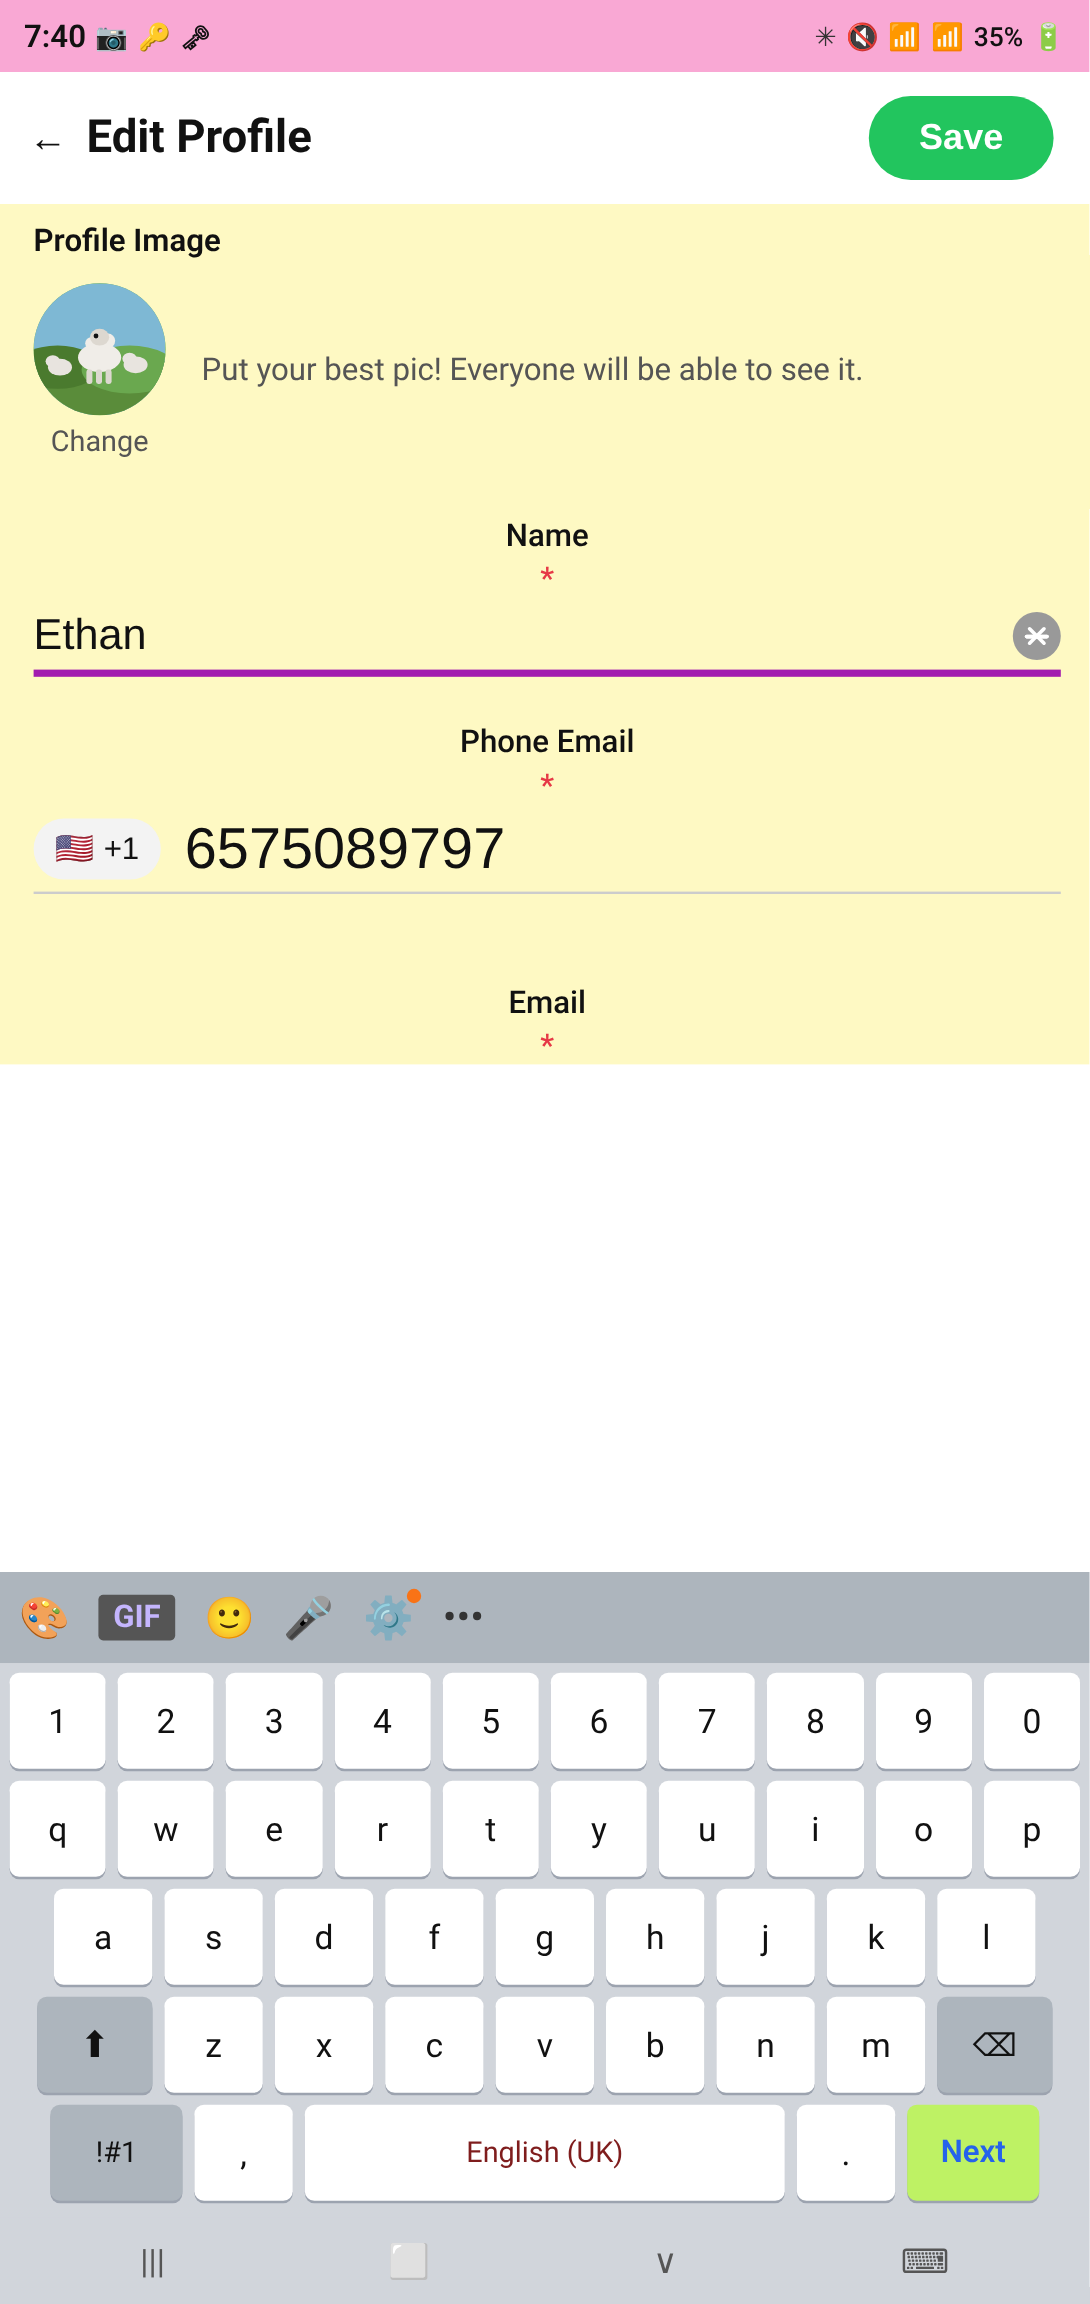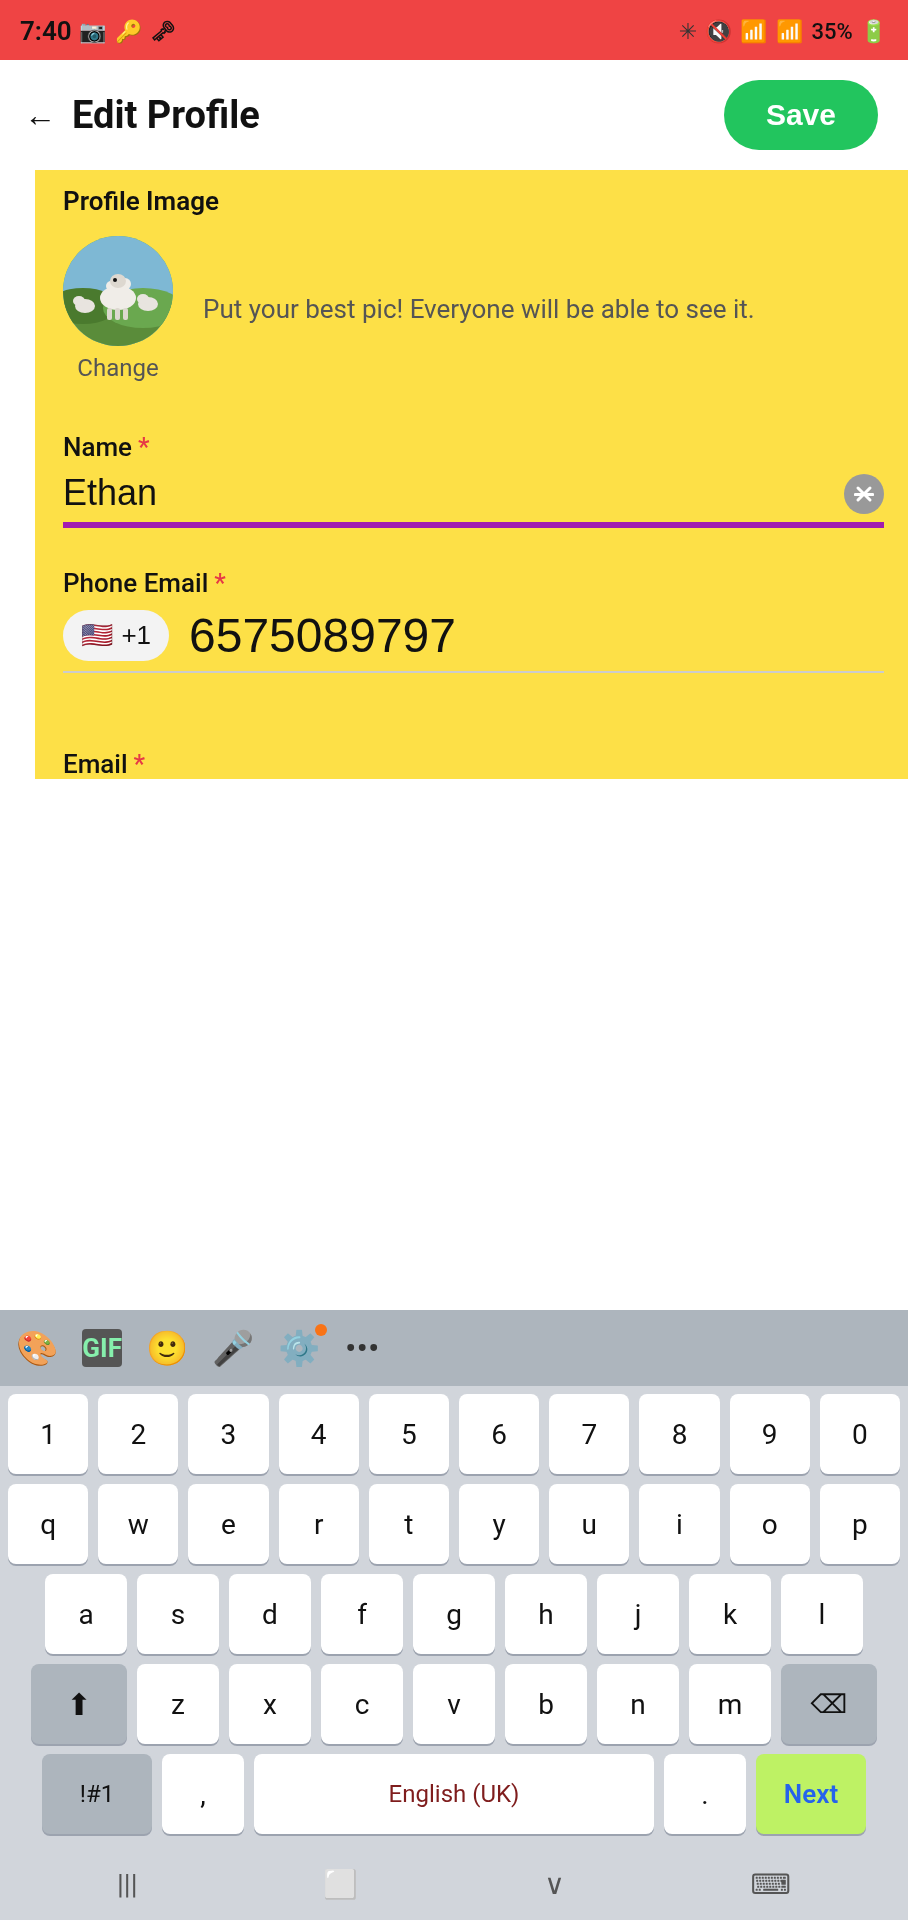--- a/index.html
+++ b/index.html
@@ -13,21 +13,21 @@
       position: relative;
     }
 
     
     .status-bar {
       display: flex;
       justify-content: space-between;
       align-items: center;
       padding: 10px 20px 8px 20px;
       height: 60px;
-      background: #ef4444;
+      background: #f9a8d4;
     }
     .status-left {
       display: flex;
       align-items: center;
       gap: 8px;
       font-size: 26px;
       font-weight: 600;
       color: #111;
     }
     .status-right {
@@ -73,22 +73,21 @@
       border-radius: 50px;
       padding: 18px 42px;
       font-size: 30px;
       font-weight: 600;
       cursor: pointer;
     }
 
     
     .content {
       padding: 16px 24px 0 28px;
-      background: #fde047;
-      margin-left: 35px;
+      background: #fef9c3;
     }
 
     
     .section-label {
       font-size: 26px;
       font-weight: 600;
       color: #111;
       margin-bottom: 20px;
     }
     .profile-image-row {
@@ -129,20 +128,21 @@
 
     
     .field-label {
       font-size: 26px;
       font-weight: 500;
       color: #111;
       margin-bottom: 10px;
       display: flex;
       align-items: center;
       gap: 6px;
+      flex-direction: column;
     }
     .required-star {
       color: #e63946;
       font-size: 26px;
     }
     .field-row {
       display: flex;
       align-items: flex-end;
       border-bottom: 6px solid #a21caf;
       padding-bottom: 8px;
@@ -449,21 +449,21 @@
       <span class="required-star">*</span>
     </div>
   </div>
 
 </div>
 
 <div class="keyboard">
 
   <div class="keyboard-toolbar">
     <span class="keyboard-toolbar-icon">🎨</span>
-    <span class="keyboard-toolbar-icon" style="font-size:26px; background:#555; color:#86efac; padding:4px 0; border-radius:4px; font-weight:700;">GIF</span>
+    <span class="keyboard-toolbar-icon" style="font-size:26px; background:#555; color:#c4b5fd; padding:4px 12px; border-radius:4px; font-weight:700;">GIF</span>
     <span class="keyboard-toolbar-icon">🙂</span>
     <span class="keyboard-toolbar-icon">🎤</span>
     <span class="keyboard-toolbar-icon" style="position:relative;">⚙️
       <span class="toolbar-dot"></span>
     </span>
     <span class="keyboard-toolbar-icon">•••</span>
   </div>
 
   <div class="keyboard-rows">
     <div class="keyboard-row">

